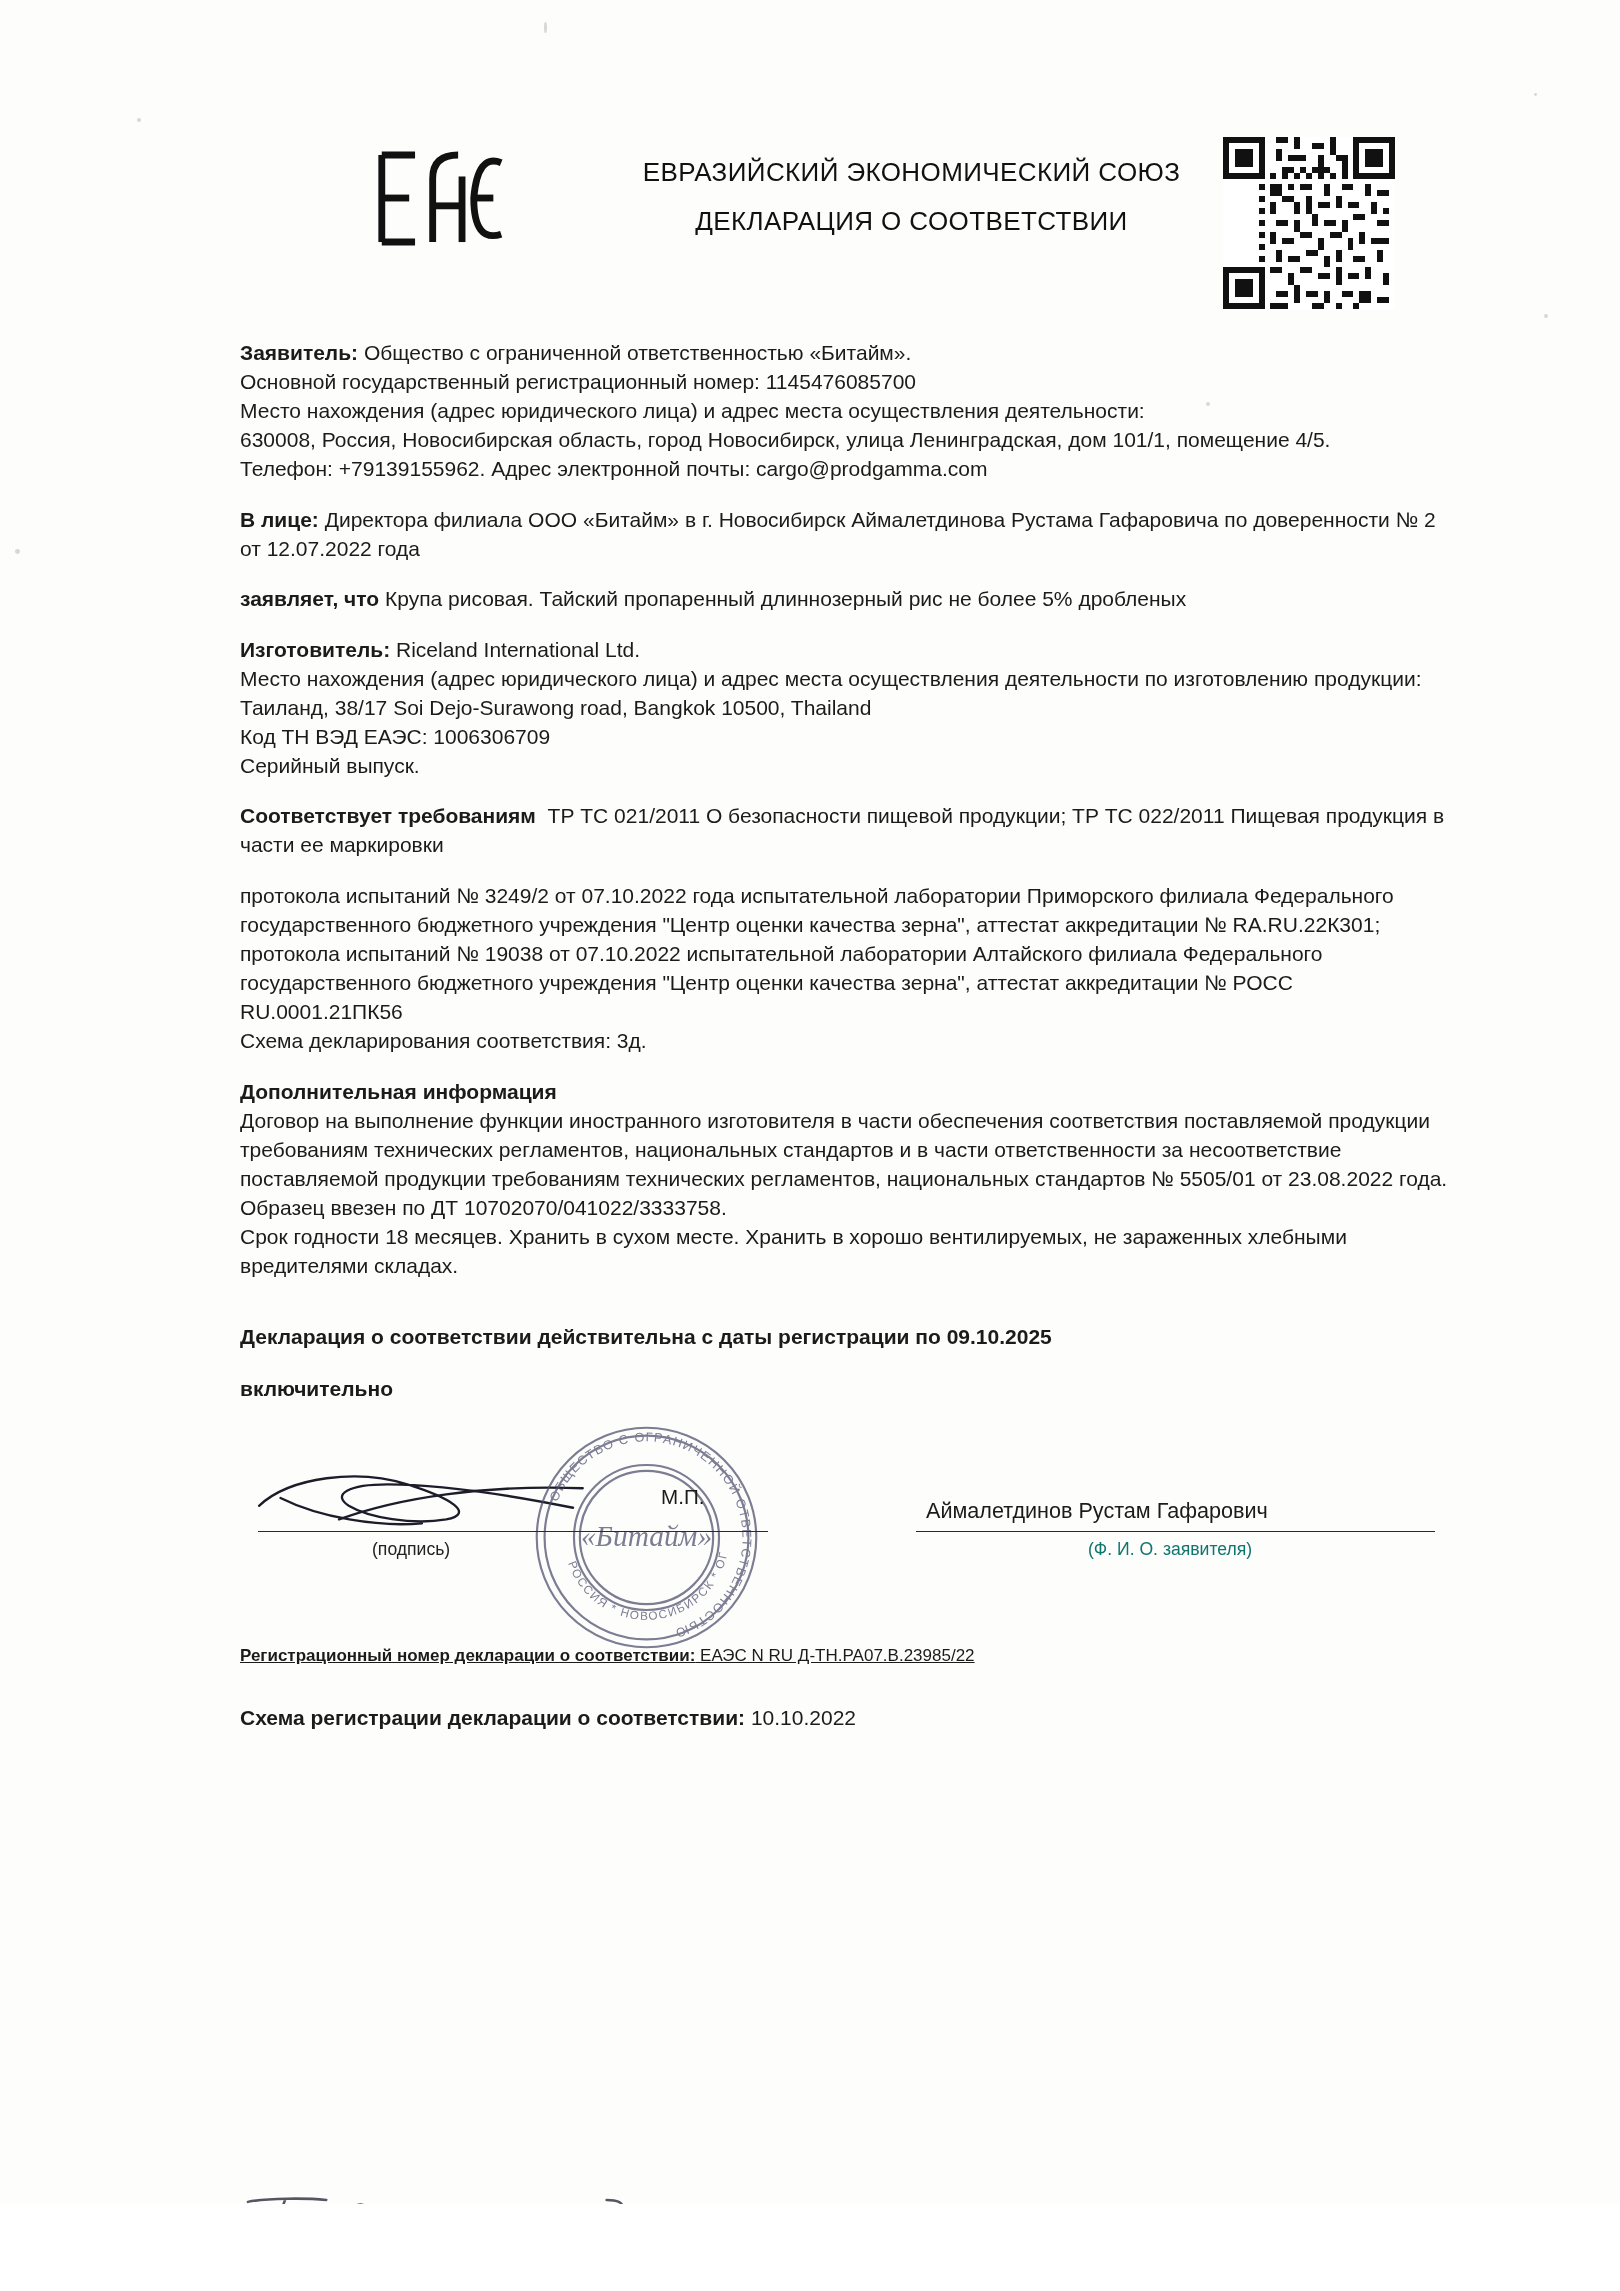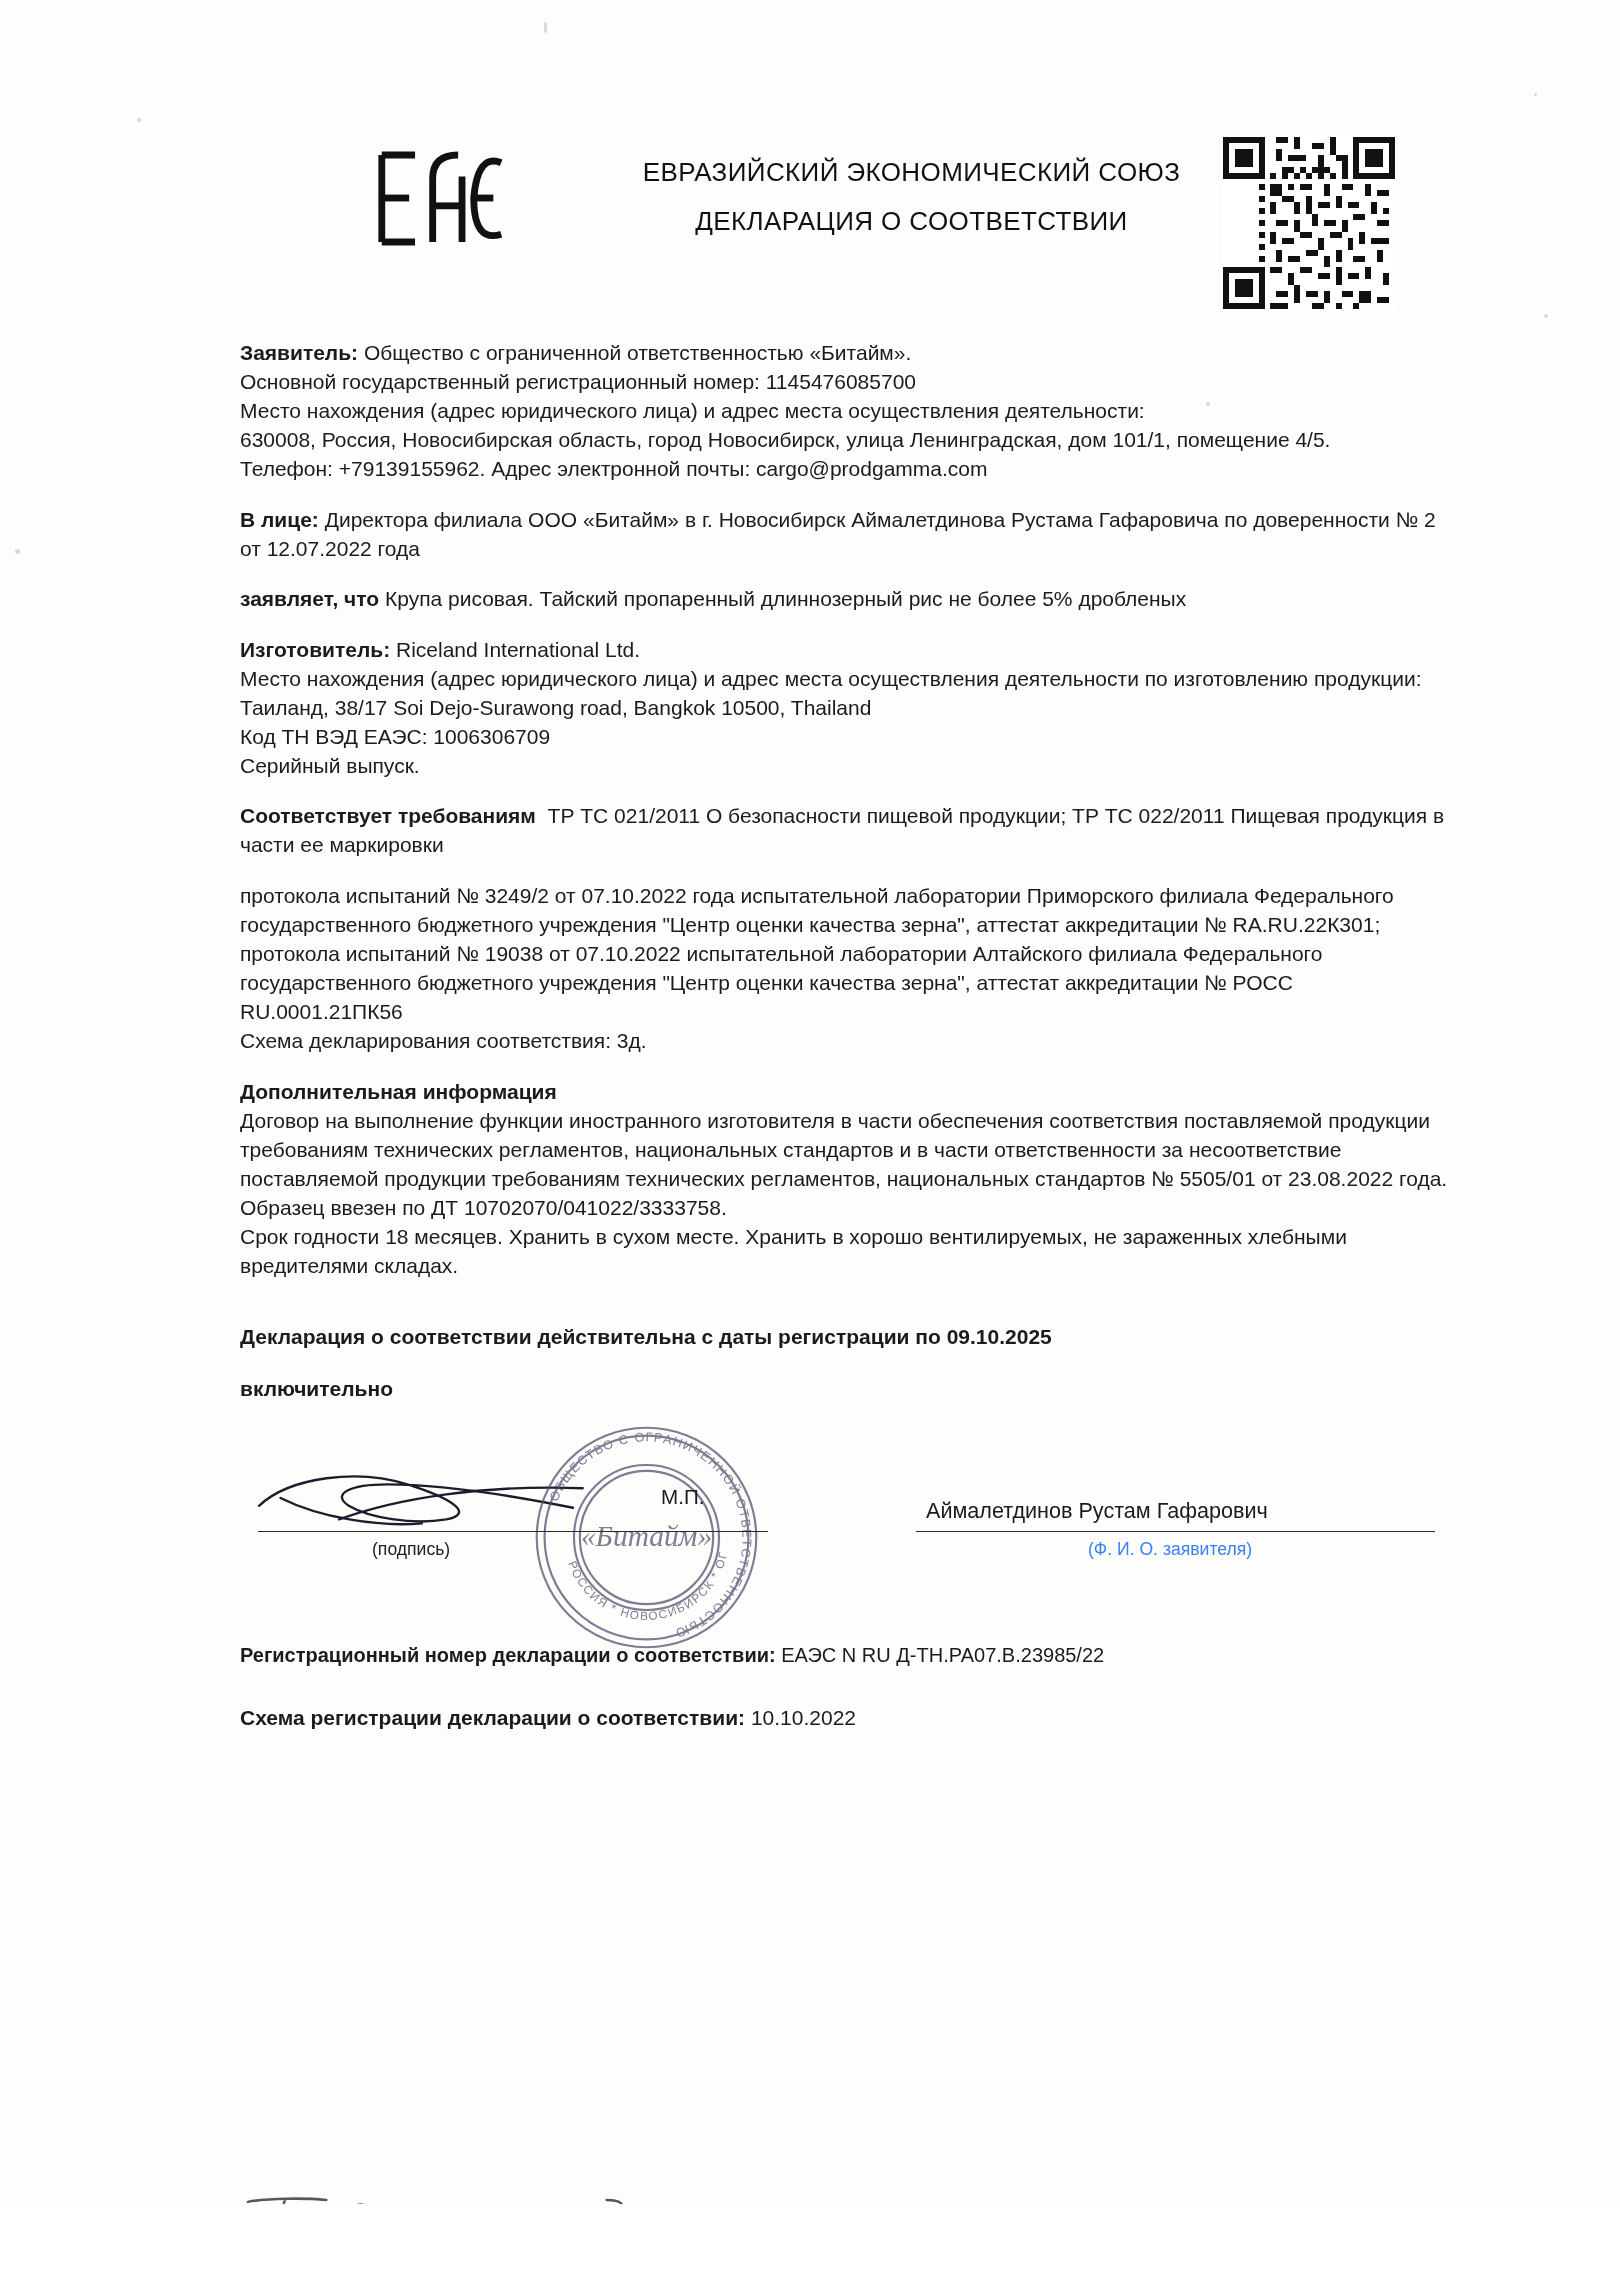--- a/index.html
+++ b/index.html
@@ -107,21 +107,21 @@
     left: 132px;
     top: 110px;
     font-size: 17.6px;
     color: #222;
   }
   .cap-right {
     position: absolute;
     left: 848px;
     top: 110px;
     font-size: 17.6px;
-    color: #3b82f6;
+    color: #0f766e;
     text-align: center;
   }
   .mp {
     position: absolute;
     left: 421px;
     top: 57px;
     font-size: 20.6px;
     color: #1b1b1b;
     text-align: right;
   }
@@ -143,21 +143,22 @@
     position: absolute;
     left: 284px;
     top: -9.8px;
     width: 245px;
     height: 245px;
     opacity: .72;
   }
 
   .reg-line {
     margin-top: 59px;
-    font-size: 20px;
+    font-size: 17px;
+    text-decoration: underline;
   }
   .reg-line .lbl { font-weight: bold; }
   .date-line {
     margin-top: 33px;
     font-size: 21px;
   }
 
   .handwriting {
     position: absolute;
     left: 191px;

